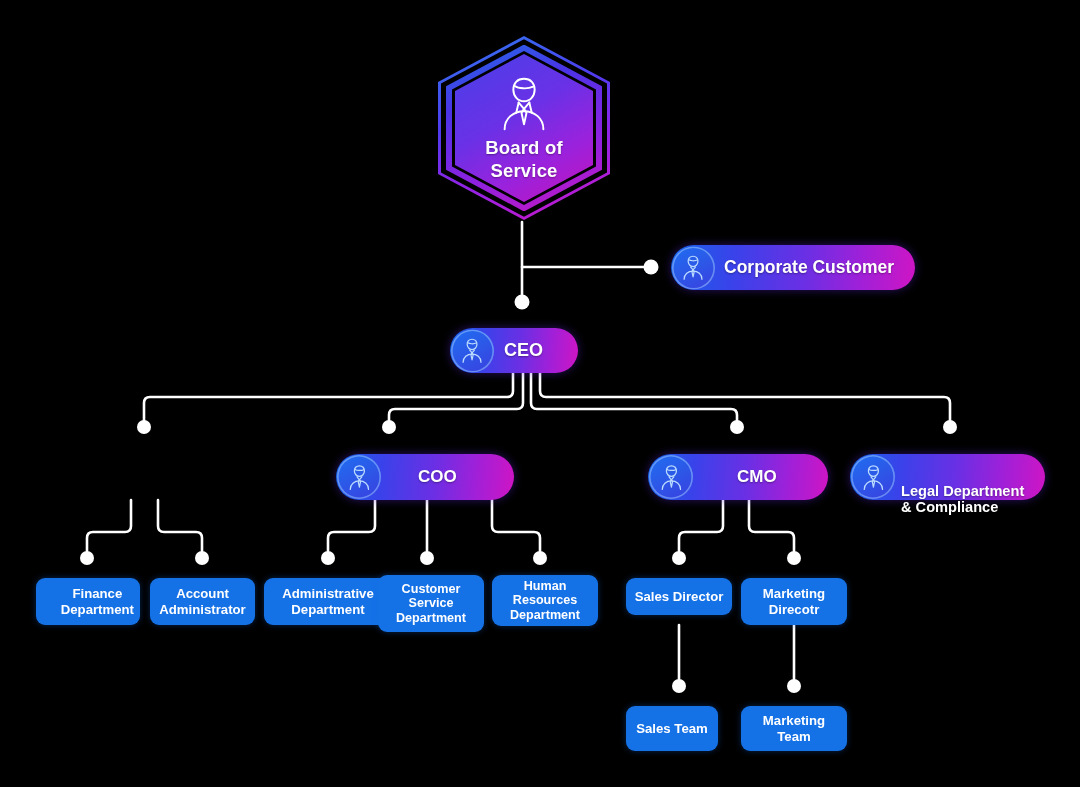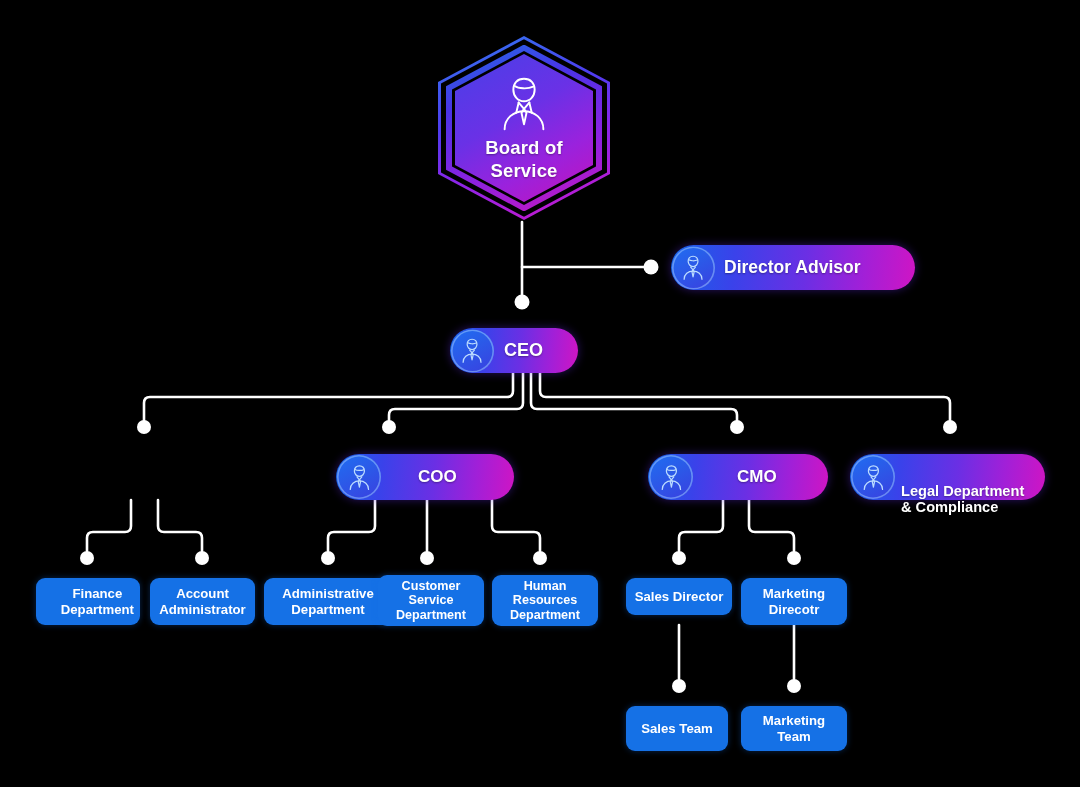--- a/index.html
+++ b/index.html
@@ -142,21 +142,21 @@
   <div class="pill" style="left:671px;top:245px;width:244px;height:45px;">
     <span class="av" style="width:43px;height:43px;">
       <svg viewBox="0 0 64 64" fill="none" stroke="#bcdcff" stroke-width="2.6" stroke-linecap="round" stroke-linejoin="round" xmlns="http://www.w3.org/2000/svg">
         <path d="M32 8c-6.6 0-10.4 4.4-10.4 10.6 0 6 4.4 11.4 10.4 11.4s10.4-5.4 10.4-11.4C42.4 12.4 38.6 8 32 8z"></path>
         <path d="M23 15.4c3.4 2.4 12.4 3.2 18 .6"></path>
         <path d="M13 57c0-10.6 8.6-17.6 19-17.6S51 46.4 51 57"></path>
         <path d="M27 31l5 6 5-6"></path>
         <path d="M32 37l-2.4 3.8L32 52l2.4-11.2L32 37z"></path>
       </svg>
     </span>
-    <span class="ptxt" style="margin-left:53px;font-size:17.5px;">Director Advisor</span>
+    <span class="ptxt" style="margin-left:53px;font-size:17.5px;">Corporate Customer</span>
   </div>
 
   <div class="pill" style="left:450px;top:328px;width:128px;height:45px;">
     <span class="av" style="width:43px;height:43px;">
       <svg viewBox="0 0 64 64" fill="none" stroke="#bcdcff" stroke-width="2.6" stroke-linecap="round" stroke-linejoin="round" xmlns="http://www.w3.org/2000/svg">
         <path d="M32 8c-6.6 0-10.4 4.4-10.4 10.6 0 6 4.4 11.4 10.4 11.4s10.4-5.4 10.4-11.4C42.4 12.4 38.6 8 32 8z"></path>
         <path d="M23 15.4c3.4 2.4 12.4 3.2 18 .6"></path>
         <path d="M13 57c0-10.6 8.6-17.6 19-17.6S51 46.4 51 57"></path>
         <path d="M27 31l5 6 5-6"></path>
         <path d="M32 37l-2.4 3.8L32 52l2.4-11.2L32 37z"></path>
@@ -222,21 +222,21 @@
     </div>
   </div>
 
   <div class="leaf" style="left:264px;top:578px;width:128px;height:47px;">
     <div>
       <div>Administrative</div>
       <div>Department</div>
     </div>
   </div>
 
-  <div class="leaf" style="left:378px;top:575px;width:106px;height:51px;font-size:12.6px;">
+  <div class="leaf" style="left:378px;top:575px;width:106px;height:57px;font-size:12.6px;">
     <div>
       <div>Customer</div>
       <div>Service</div>
       <div>Department</div>
     </div>
   </div>
 
   <div class="leaf" style="left:492px;top:575px;width:106px;height:51px;font-size:12.6px;">
     <div>
       <div>Human</div>
@@ -251,21 +251,21 @@
     </div>
   </div>
 
   <div class="leaf" style="left:741px;top:578px;width:106px;height:47px;">
     <div>
       <div>Marketing</div>
       <div>Direcotr</div>
     </div>
   </div>
 
-  <div class="leaf" style="left:626px;top:706px;width:102px;height:45px;">
+  <div class="leaf" style="left:626px;top:706px;width:92px;height:45px;">
     <div>
       <div>Sales Team</div>
     </div>
   </div>
 
   <div class="leaf" style="left:741px;top:706px;width:106px;height:45px;">
     <div>
       <div>Marketing</div>
       <div>Team</div>
     </div>

